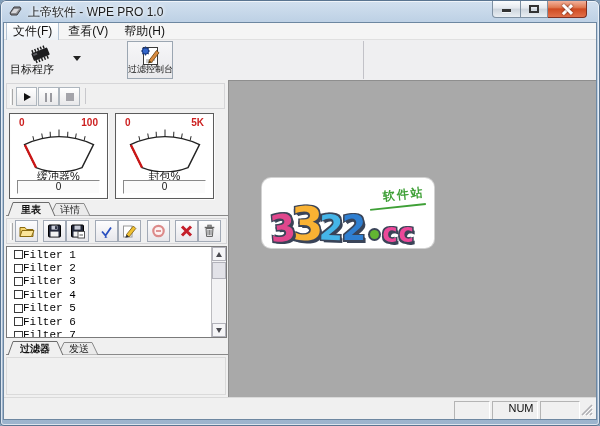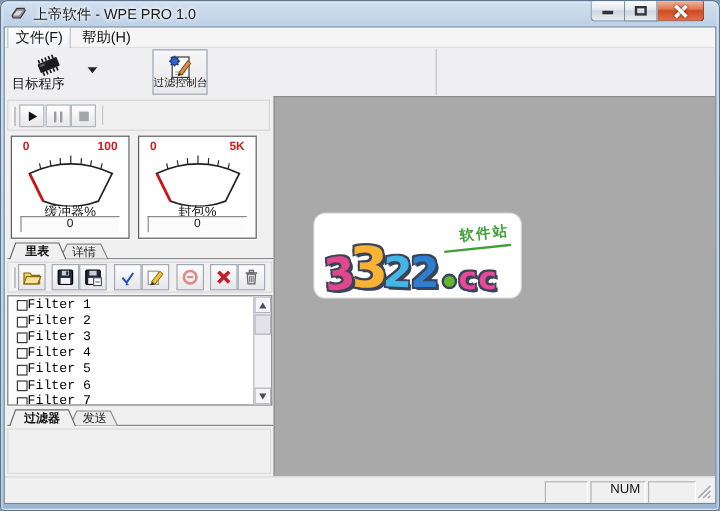--- a/index.html
+++ b/index.html
@@ -128,20 +128,21 @@
       <div class="wbtn close">
           <div class="glyph-close"></div>
         </div>
     </div>
   </div>
 
   <div class="client">
 
     <div class="menubar">
       <span class="menu-item focused">文件(F)</span>
+      <span class="menu-item">查看(V)</span>
       <span class="menu-item">帮助(H)</span>
     </div>
 
     <div class="toolbar">
       <div class="tbtn flat">
         <svg class="ticon" width="26" height="22" viewBox="0 0 26 22">
           <g transform="rotate(-22 13 11)">
             <path d="M6 7 V4 M9 7 V4 M12 7 V4 M15 7 V4 M18 7 V4 M6 15 V18 M9 15 V18 M12 15 V18 M15 15 V18 M18 15 V18" stroke="#1a1a1a" stroke-width="1.4"></path>
             <rect x="4" y="7" width="17" height="8" rx="1" fill="#1c1c1e"></rect>
             <rect x="5.5" y="8.2" width="4" height="2" fill="#5a5a60"></rect>

